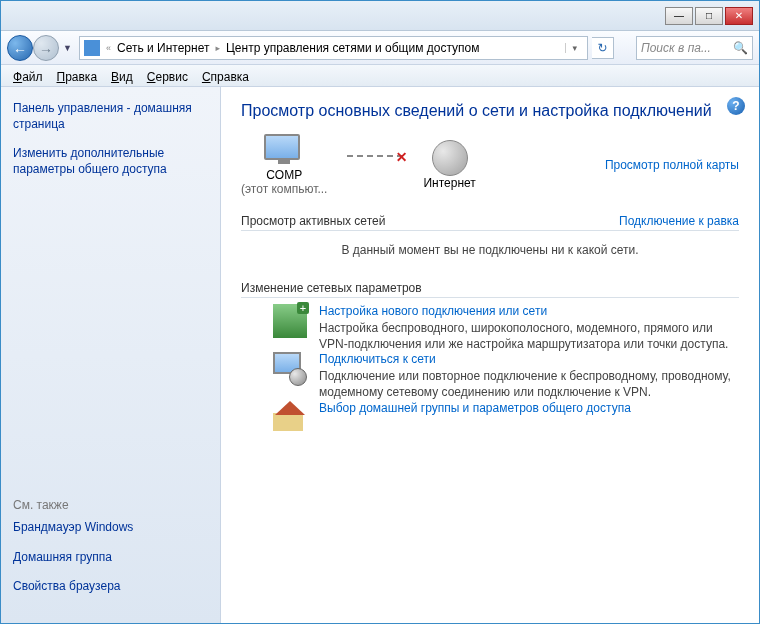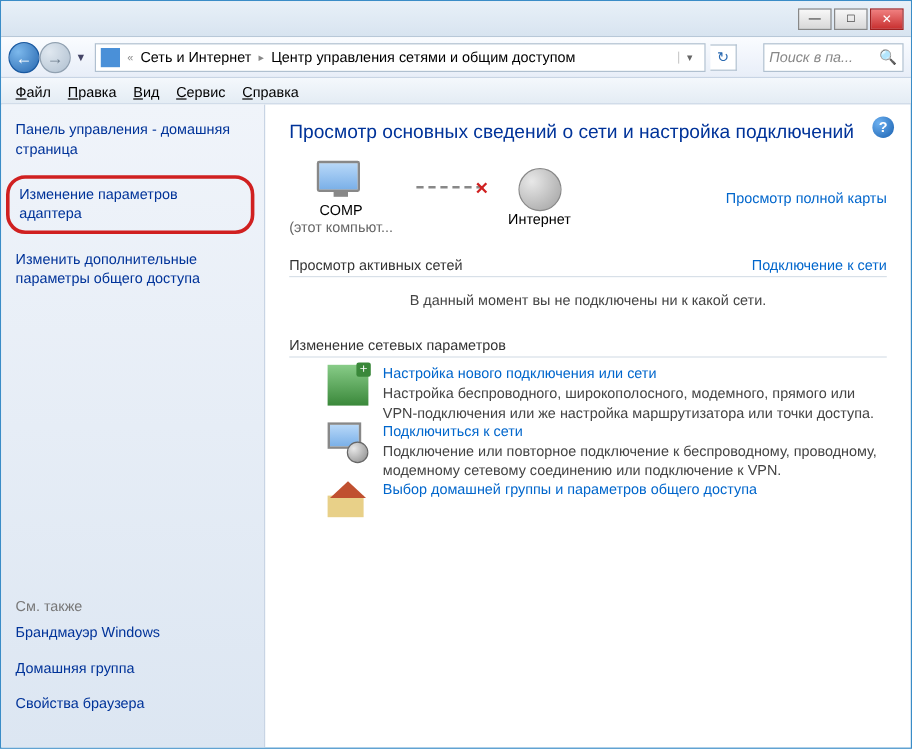--- a/index.html
+++ b/index.html
@@ -96,21 +96,20 @@
     <span class="menu-item"><u>Ф</u>айл</span>
     <span class="menu-item"><u>П</u>равка</span>
     <span class="menu-item"><u>В</u>ид</span>
     <span class="menu-item"><u>С</u>ервис</span>
     <span class="menu-item"><u>С</u>правка</span>
   </div>
 
   <div class="content">
     <div class="sidebar">
       <div class="side-title">Панель управления - домашняя страница</div>
-      <div class="side-link hl">Изменение параметров адаптера</div>
       <div class="side-link">Изменить дополнительные параметры общего доступа</div>
       <div class="side-spacer"></div>
       <div class="side-sub">См. также</div>
       <div class="side-link">Брандмауэр Windows</div>
       <div class="side-link">Домашняя группа</div>
       <div class="side-link">Свойства браузера</div>
     </div>
 
     <div class="main">
       <div class="help-icon">?</div>
@@ -131,21 +130,21 @@
         <div class="map-item">
           <div class="globe"></div>
           <span>Интернет</span>
         </div>
         <span class="map-link">Просмотр полной карты</span>
       </div>
 
       <div class="section">
         <div class="sec-head">
           <span>Просмотр активных сетей</span>
-          <span class="right">Подключение к сети</span>
+          <span class="right">Подключение к равка</span>
         </div>
         <div class="sec-body" style="text-align:center; padding:6px 0;">В данный момент вы не подключены ни к какой сети.</div>
       </div>
 
       <div class="section">
         <div class="sec-head">
           <span>Изменение сетевых параметров</span>
         </div>
 
         <div class="task">

